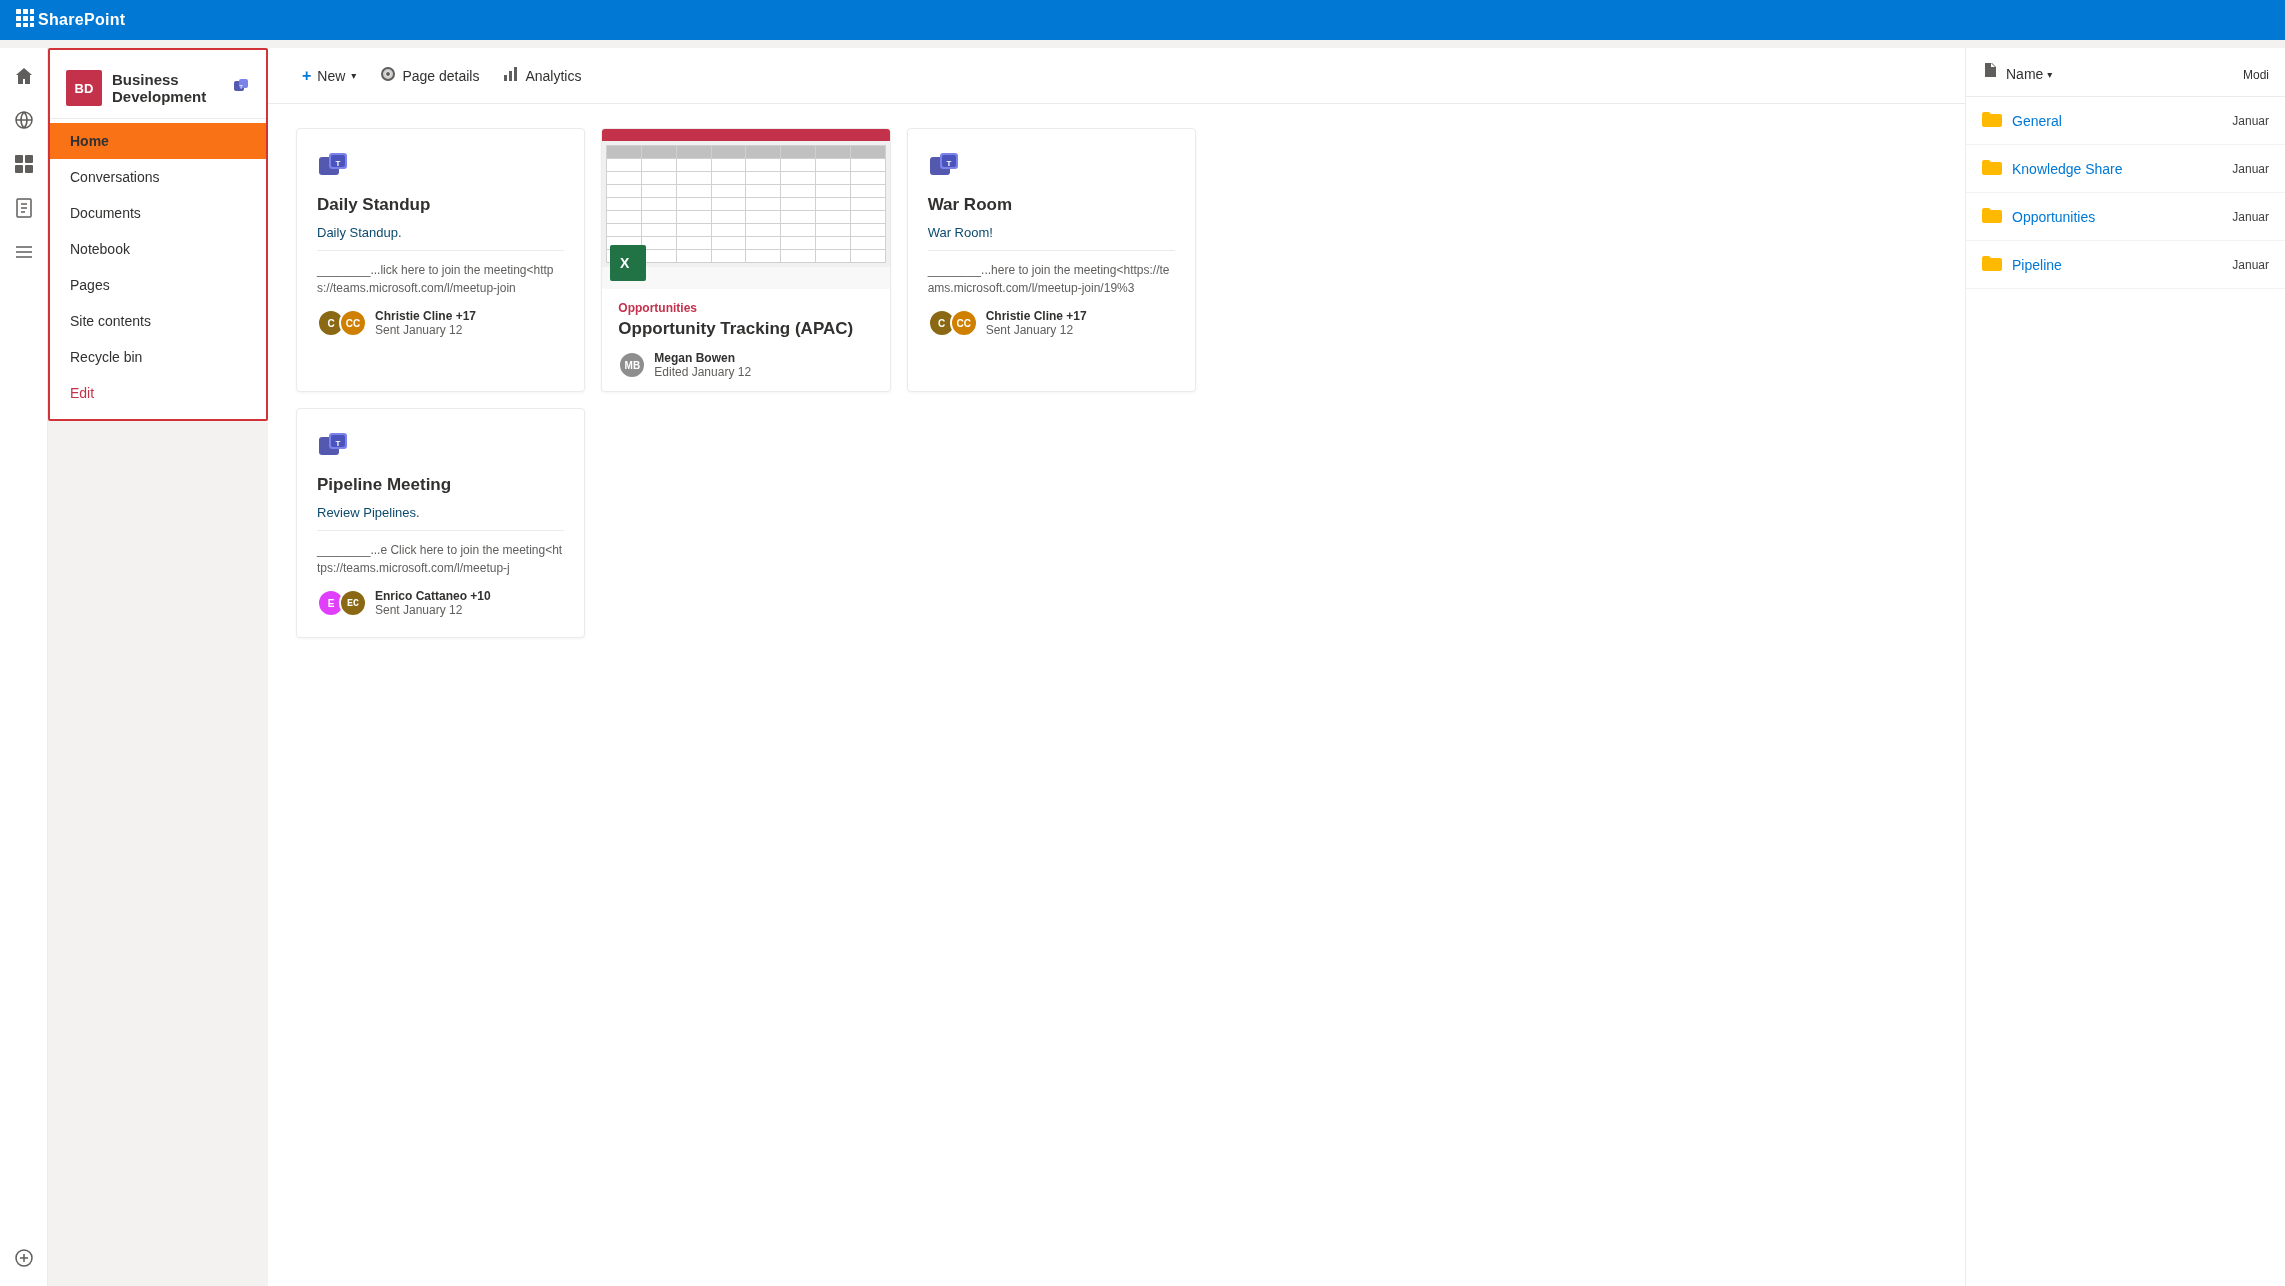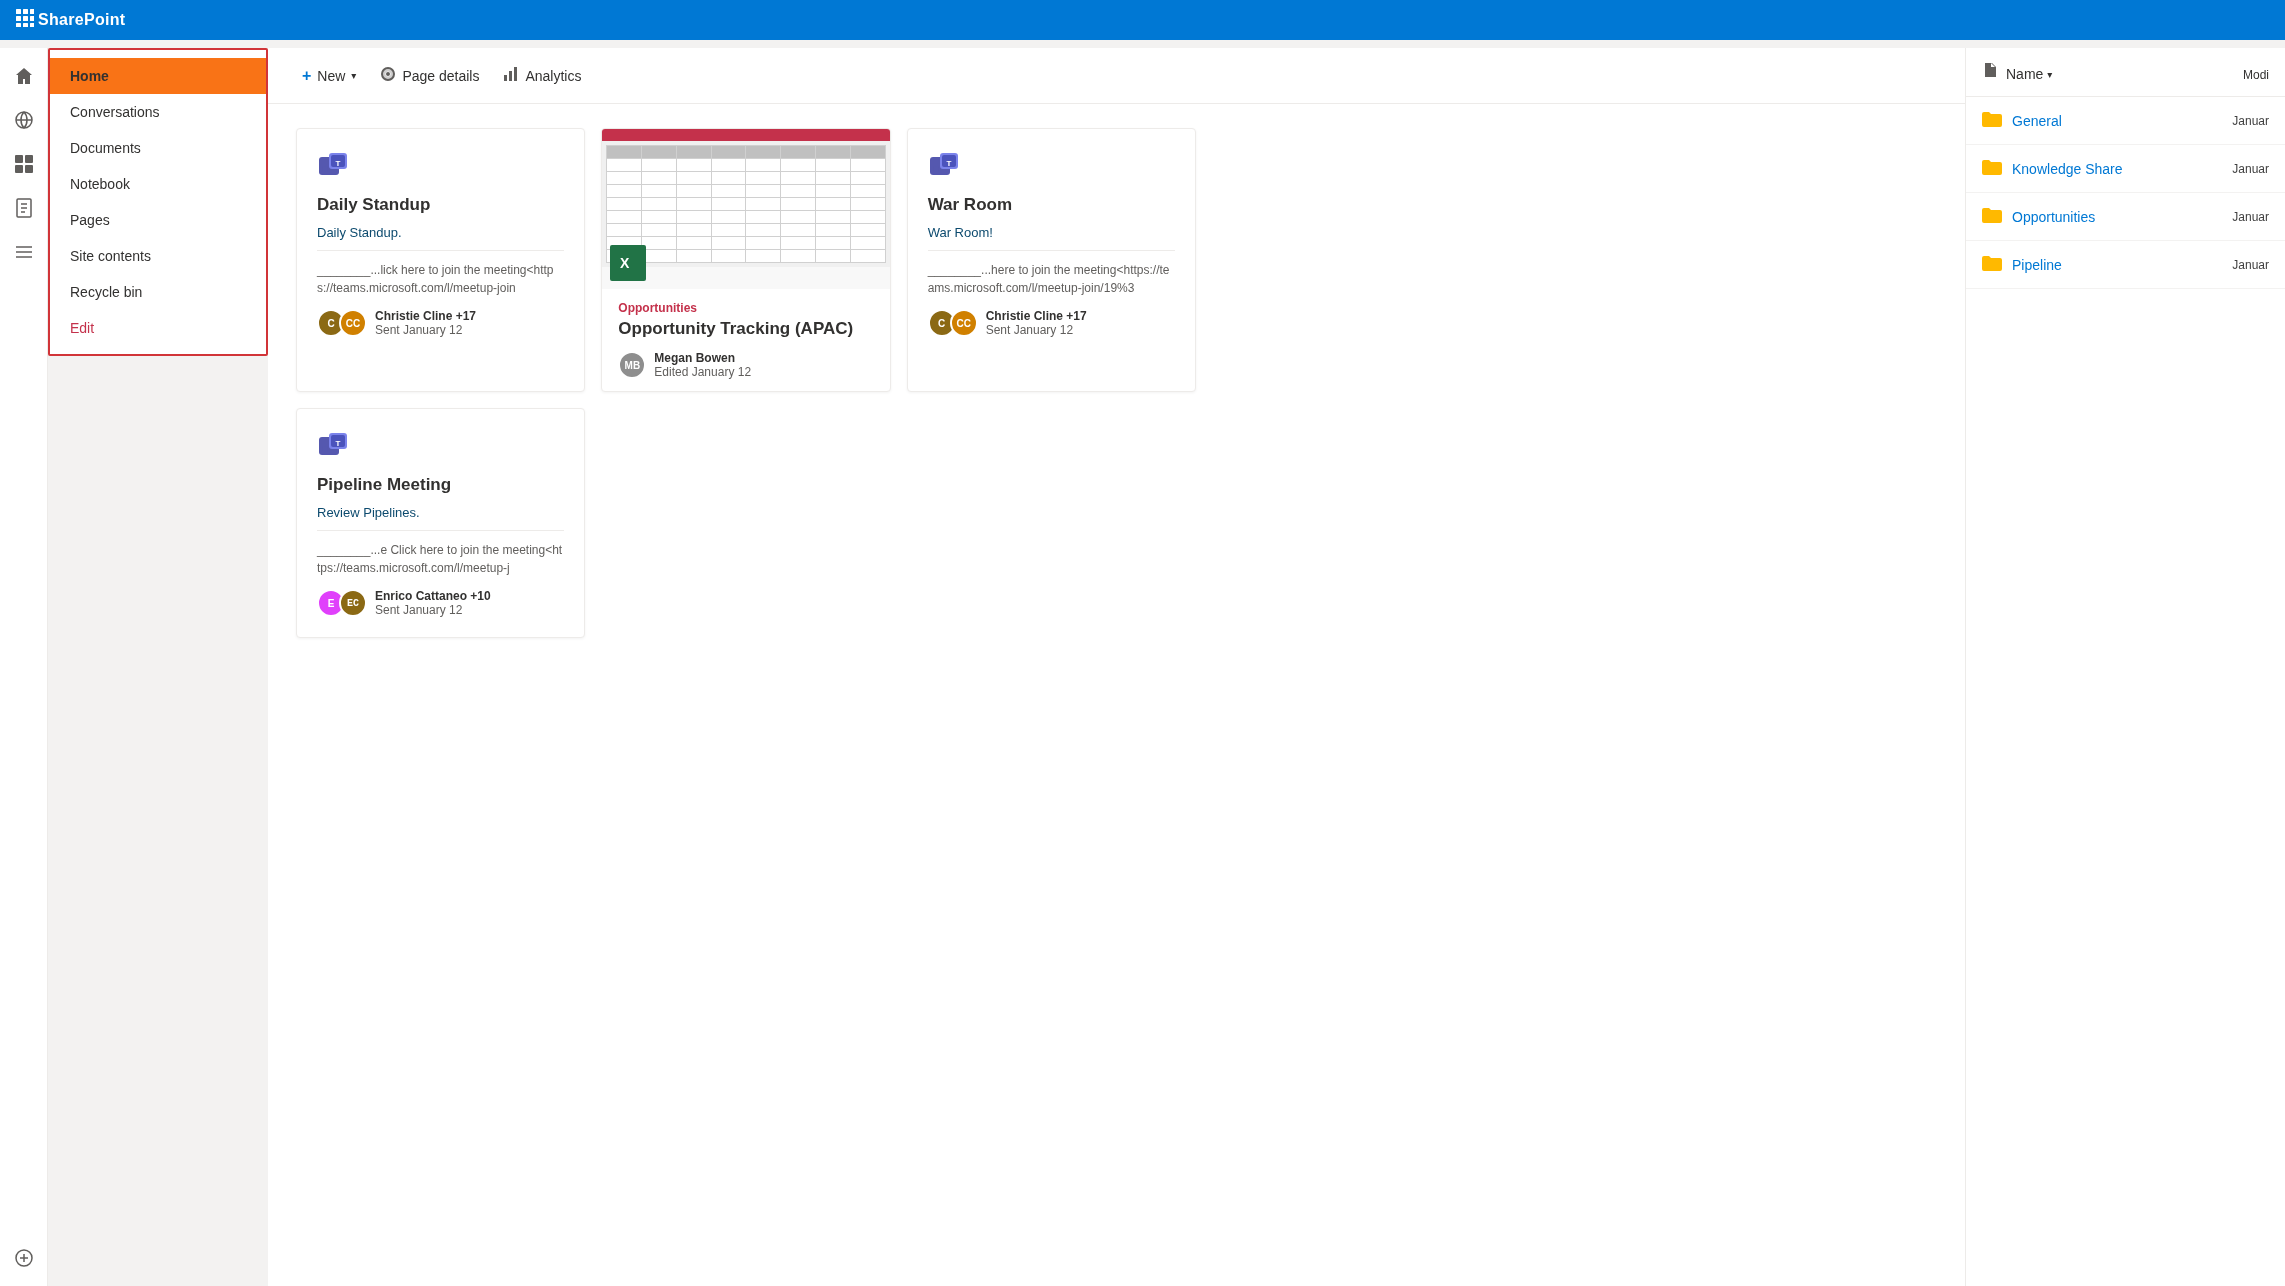--- a/index.html
+++ b/index.html
@@ -427,20 +427,31 @@
     <div class="rail-icon add">
       <svg width="20" height="20" viewBox="0 0 20 20" fill="none" stroke="#605e5c" stroke-width="1.5">
         <circle cx="10" cy="10" r="8"></circle>
         <line x1="10" y1="6" x2="10" y2="14"></line>
         <line x1="6" y1="10" x2="14" y2="10"></line>
       </svg>
     </div>
   </div>
 
   <div class="sidebar">
+    <div class="sidebar-header">
+      <div class="site-logo">BD</div>
+      <span class="site-name">Business Development</span>
+      <span class="site-icon">
+        <svg width="18" height="18" viewBox="0 0 18 18" fill="#5558af">
+          <rect x="2" y="4" width="10" height="10" rx="2"></rect>
+          <rect x="7" y="2" width="9" height="9" rx="2" fill="#7b83eb"></rect>
+          <text x="9" y="10" font-size="6" fill="white" text-anchor="middle" dominant-baseline="middle">T</text>
+        </svg>
+      </span>
+    </div>
     <a class="nav-item active">Home</a>
     <a class="nav-item">Conversations</a>
     <a class="nav-item">Documents</a>
     <a class="nav-item">Notebook</a>
     <a class="nav-item">Pages</a>
     <a class="nav-item">Site contents</a>
     <a class="nav-item">Recycle bin</a>
     <a class="nav-item edit-link">Edit</a>
   </div>
 

